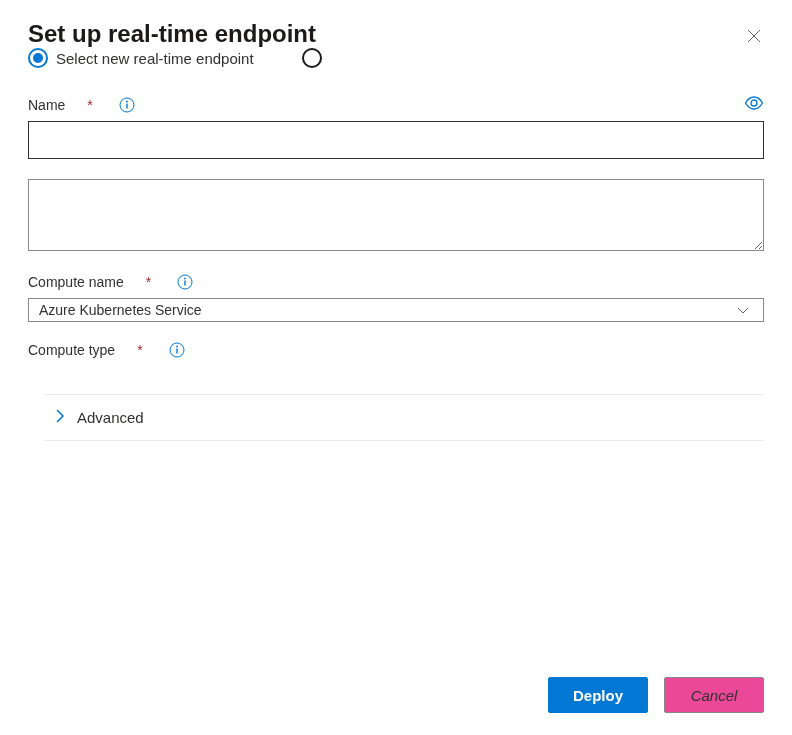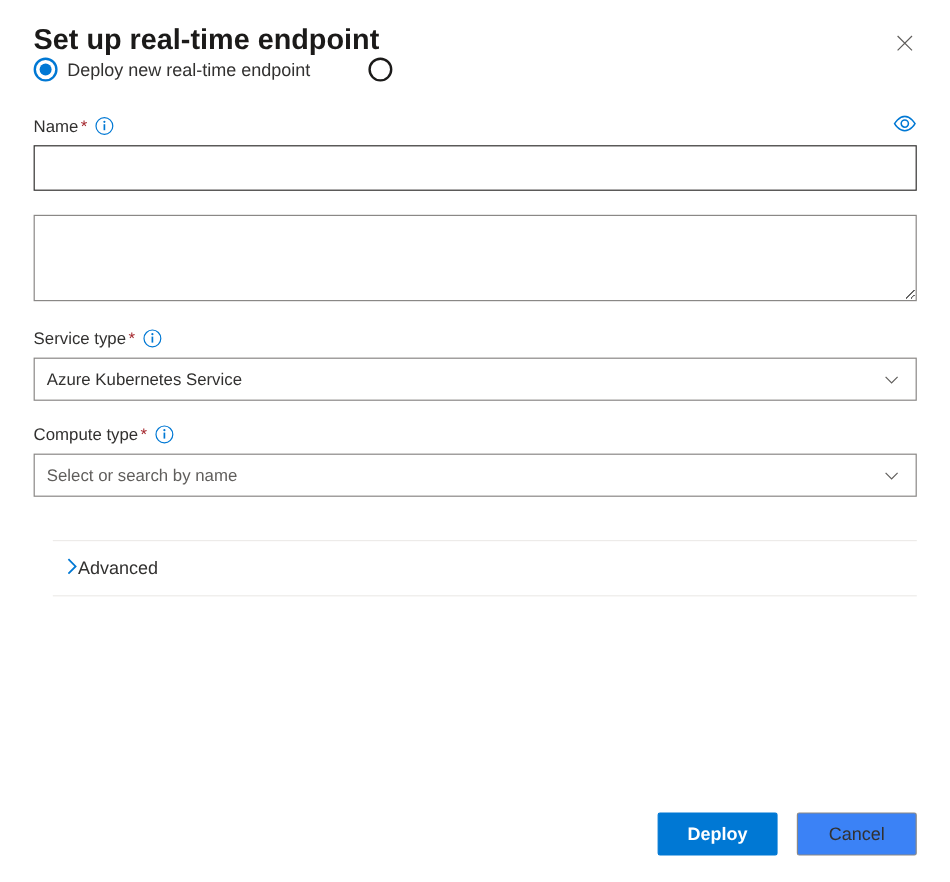--- a/index.html
+++ b/index.html
@@ -77,21 +77,21 @@
     }
     .label-row {
       display: flex;
       align-items: center;
       justify-content: space-between;
       margin-bottom: 8px;
     }
     .label-left {
       display: flex;
       align-items: center;
-      gap: 0;
+      gap: 20px;
     }
     .field-label {
       font-size: 14px;
       color: #323130;
     }
     .required {
       color: #a4262c;
       margin-left: 2px;
     }
     .info-icon {
@@ -119,21 +119,21 @@
       width: 100%;
       height: 72px;
       border: 1px solid #8a8886;
       padding: 6px 10px;
       font-size: 14px;
       font-family: inherit;
       resize: both;
     }
     .select-input {
       width: 100%;
-      height: 36px;
+      height: 24px;
       border: 1px solid #8a8886;
       padding: 6px 10px;
       font-size: 14px;
       font-family: inherit;
       display: flex;
       align-items: center;
       justify-content: space-between;
       cursor: pointer;
       background: #ffffff;
     }
@@ -149,20 +149,21 @@
     .advanced-section {
       margin-top: 36px;
       margin-left: 16px;
       border-top: 1px solid #edebe9;
       border-bottom: 1px solid #edebe9;
       padding: 14px 0;
     }
     .advanced-toggle {
       display: flex;
       align-items: center;
+      gap: 12px;
       cursor: pointer;
       padding-left: 12px;
     }
     .chevron-right {
       color: #0078d4;
     }
     .advanced-label {
       font-size: 15px;
       color: #323130;
     }
@@ -185,41 +186,42 @@
       align-items: center;
       justify-content: center;
     }
     .btn-primary {
       background: #0078d4;
       color: #ffffff;
       border: 1px solid #0078d4;
       font-weight: 600;
     }
     .btn-secondary {
-      background: #3b82f6;
+      background: #ec4899;
       color: #323130;
       border: 1px solid #8a8886;
+      font-style: italic;
     }
   </style>
 </head>
 <body>
 
 <div class="header">
   <h1 class="title">Set up real-time endpoint</h1>
   <div class="close-btn">
     <svg width="16" height="16" viewBox="0 0 16 16">
       <path d="M2 2 L14 14 M14 2 L2 14" stroke="#605e5c" stroke-width="1" fill="none"></path>
     </svg>
   </div>
 </div>
 
 <div class="radio-group">
   <div class="radio-option">
     <div class="radio-circle selected"></div>
-    <span class="radio-label">Deploy new real-time endpoint</span>
+    <span class="radio-label">Select new real-time endpoint</span>
   </div>
   <div class="radio-option">
     <div class="radio-circle unselected"></div>
   </div>
 </div>
 
 <div class="form-group">
   <div class="label-row">
     <div class="label-left">
       <span class="field-label">Name</span>
@@ -242,21 +244,21 @@
   <input type="text" class="text-input" value="" style="">
 </div>
 
 <div class="form-group">
   <textarea class="textarea-input" style=""></textarea>
 </div>
 
 <div class="form-group">
   <div class="label-row">
     <div class="label-left">
-      <span class="field-label">Service type</span>
+      <span class="field-label">Compute name</span>
       <span class="required">*</span>
       <span class="info-icon">
         <svg width="16" height="16" viewBox="0 0 16 16">
           <circle cx="8" cy="8" r="7" fill="none" stroke="#0078d4" stroke-width="1"></circle>
           <circle cx="8" cy="4.5" r="0.9" fill="#0078d4"></circle>
           <rect x="7.3" y="6.5" width="1.4" height="5" fill="#0078d4"></rect>
         </svg>
       </span>
     </div>
   </div>
@@ -277,28 +279,20 @@
       <span class="required">*</span>
       <span class="info-icon">
         <svg width="16" height="16" viewBox="0 0 16 16">
           <circle cx="8" cy="8" r="7" fill="none" stroke="#0078d4" stroke-width="1"></circle>
           <circle cx="8" cy="4.5" r="0.9" fill="#0078d4"></circle>
           <rect x="7.3" y="6.5" width="1.4" height="5" fill="#0078d4"></rect>
         </svg>
       </span>
     </div>
   </div>
-  <div class="select-input">
-    <span class="select-placeholder">Select or search by name</span>
-    <span class="chevron-down">
-      <svg width="12" height="8" viewBox="0 0 12 8">
-        <path d="M1 1 L6 6 L11 1" fill="none" stroke="#605e5c" stroke-width="1"></path>
-      </svg>
-    </span>
-  </div>
 </div>
 
 <div class="advanced-section">
   <div class="advanced-toggle">
     <span class="chevron-right">
       <svg width="9" height="14" viewBox="0 0 9 14">
         <path d="M1 1 L7 7 L1 13" fill="none" stroke="#0078d4" stroke-width="1.5"></path>
       </svg>
     </span>
     <span class="advanced-label">Advanced</span>

